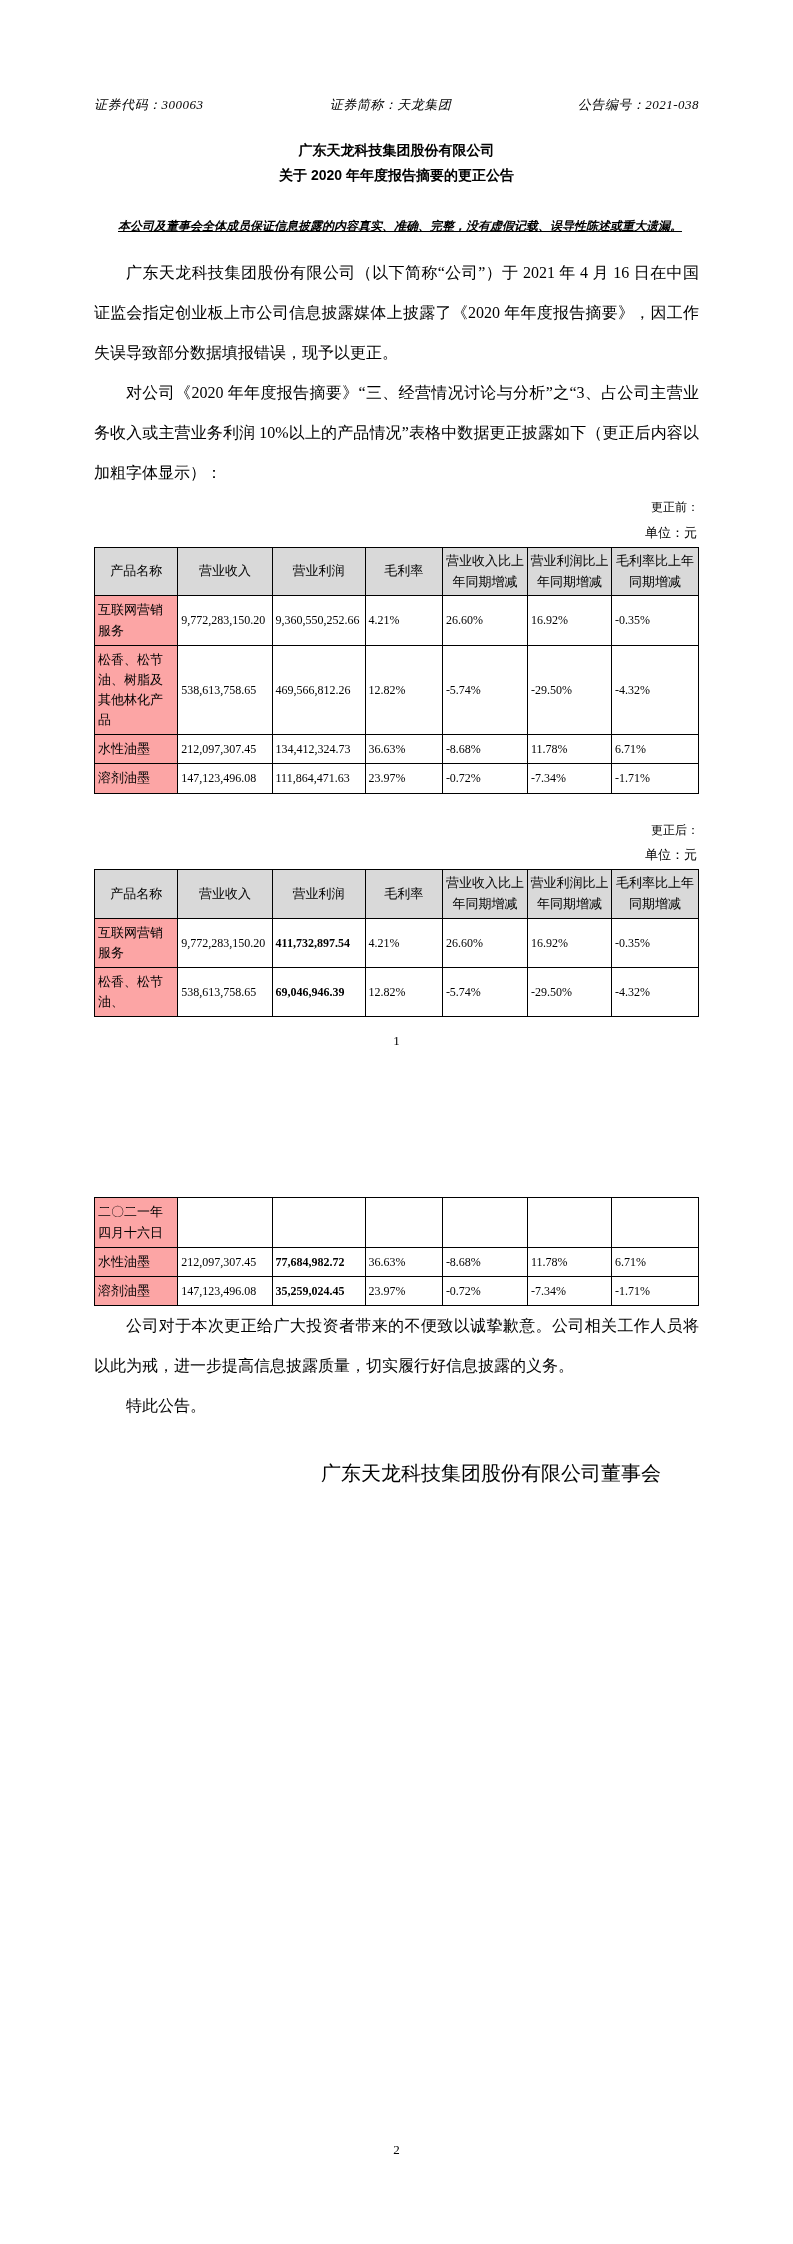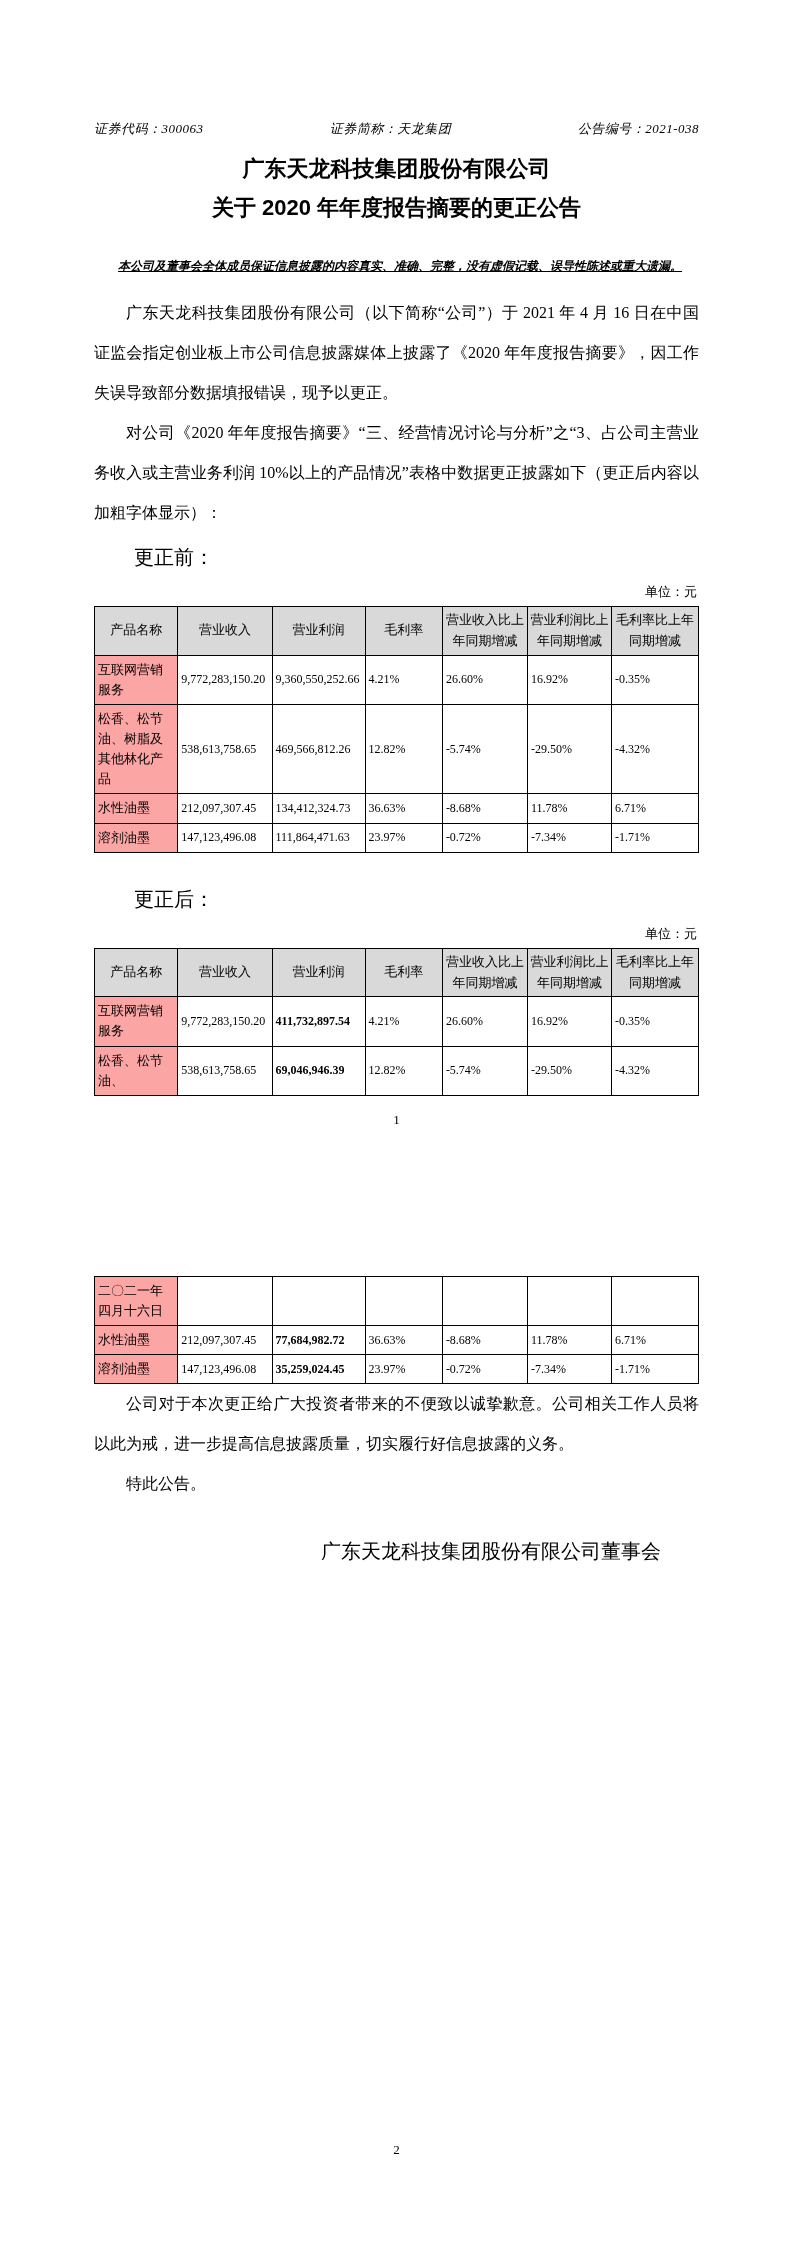--- a/index.html
+++ b/index.html
@@ -12,35 +12,35 @@
     width: 793px;
     height: 2244px;
     background: #ffffff;
     color: #000000;
     font-family: "Liberation Serif", "DejaVu Serif", serif;
     overflow: hidden;
     margin: 0 auto;
     box-sizing: border-box;
   }
   .content {
-    padding: 120px 94px 0 94px;
+    padding: 96px 94px 0 94px;
   }
   .doc-info {
     display: flex;
     justify-content: space-between;
     font-size: 13px;
     font-style: italic;
     letter-spacing: 0.5px;
   }
   .title {
-    margin: 12px 0 0 0;
+    margin: 24px 0 0 0;
     text-align: center;
     font-family: "Liberation Sans", "DejaVu Sans", sans-serif;
     font-weight: bold;
-    font-size: 22px;
+    font-size: 14px;
     line-height: 1.75;
   }
   .title span { display: block; }
   .pledge {
     margin: 24px 0 0 0;
     font-weight: bold;
     font-style: italic;
     font-size: 12px;
     line-height: 2.5;
     text-indent: 2em;
@@ -50,23 +50,24 @@
   .para {
     margin: 12px 0 0 0;
     font-size: 16px;
     line-height: 2.5;
     text-indent: 2em;
     text-align: justify;
   }
   .para.flow { margin: 0; }
   .label-line {
     margin: 0;
-    font-size: 20px;
+    font-size: 12px;
     line-height: 2.4;
     text-indent: 2em;
+    text-align: right;
   }
   .label-line.after-gap { margin-top: 22px; }
   .unit {
     font-size: 13px;
     text-align: right;
     padding: 2px 2px 5px 0;
   }
   table.data-table {
     width: 100%;
     border-collapse: collapse;

